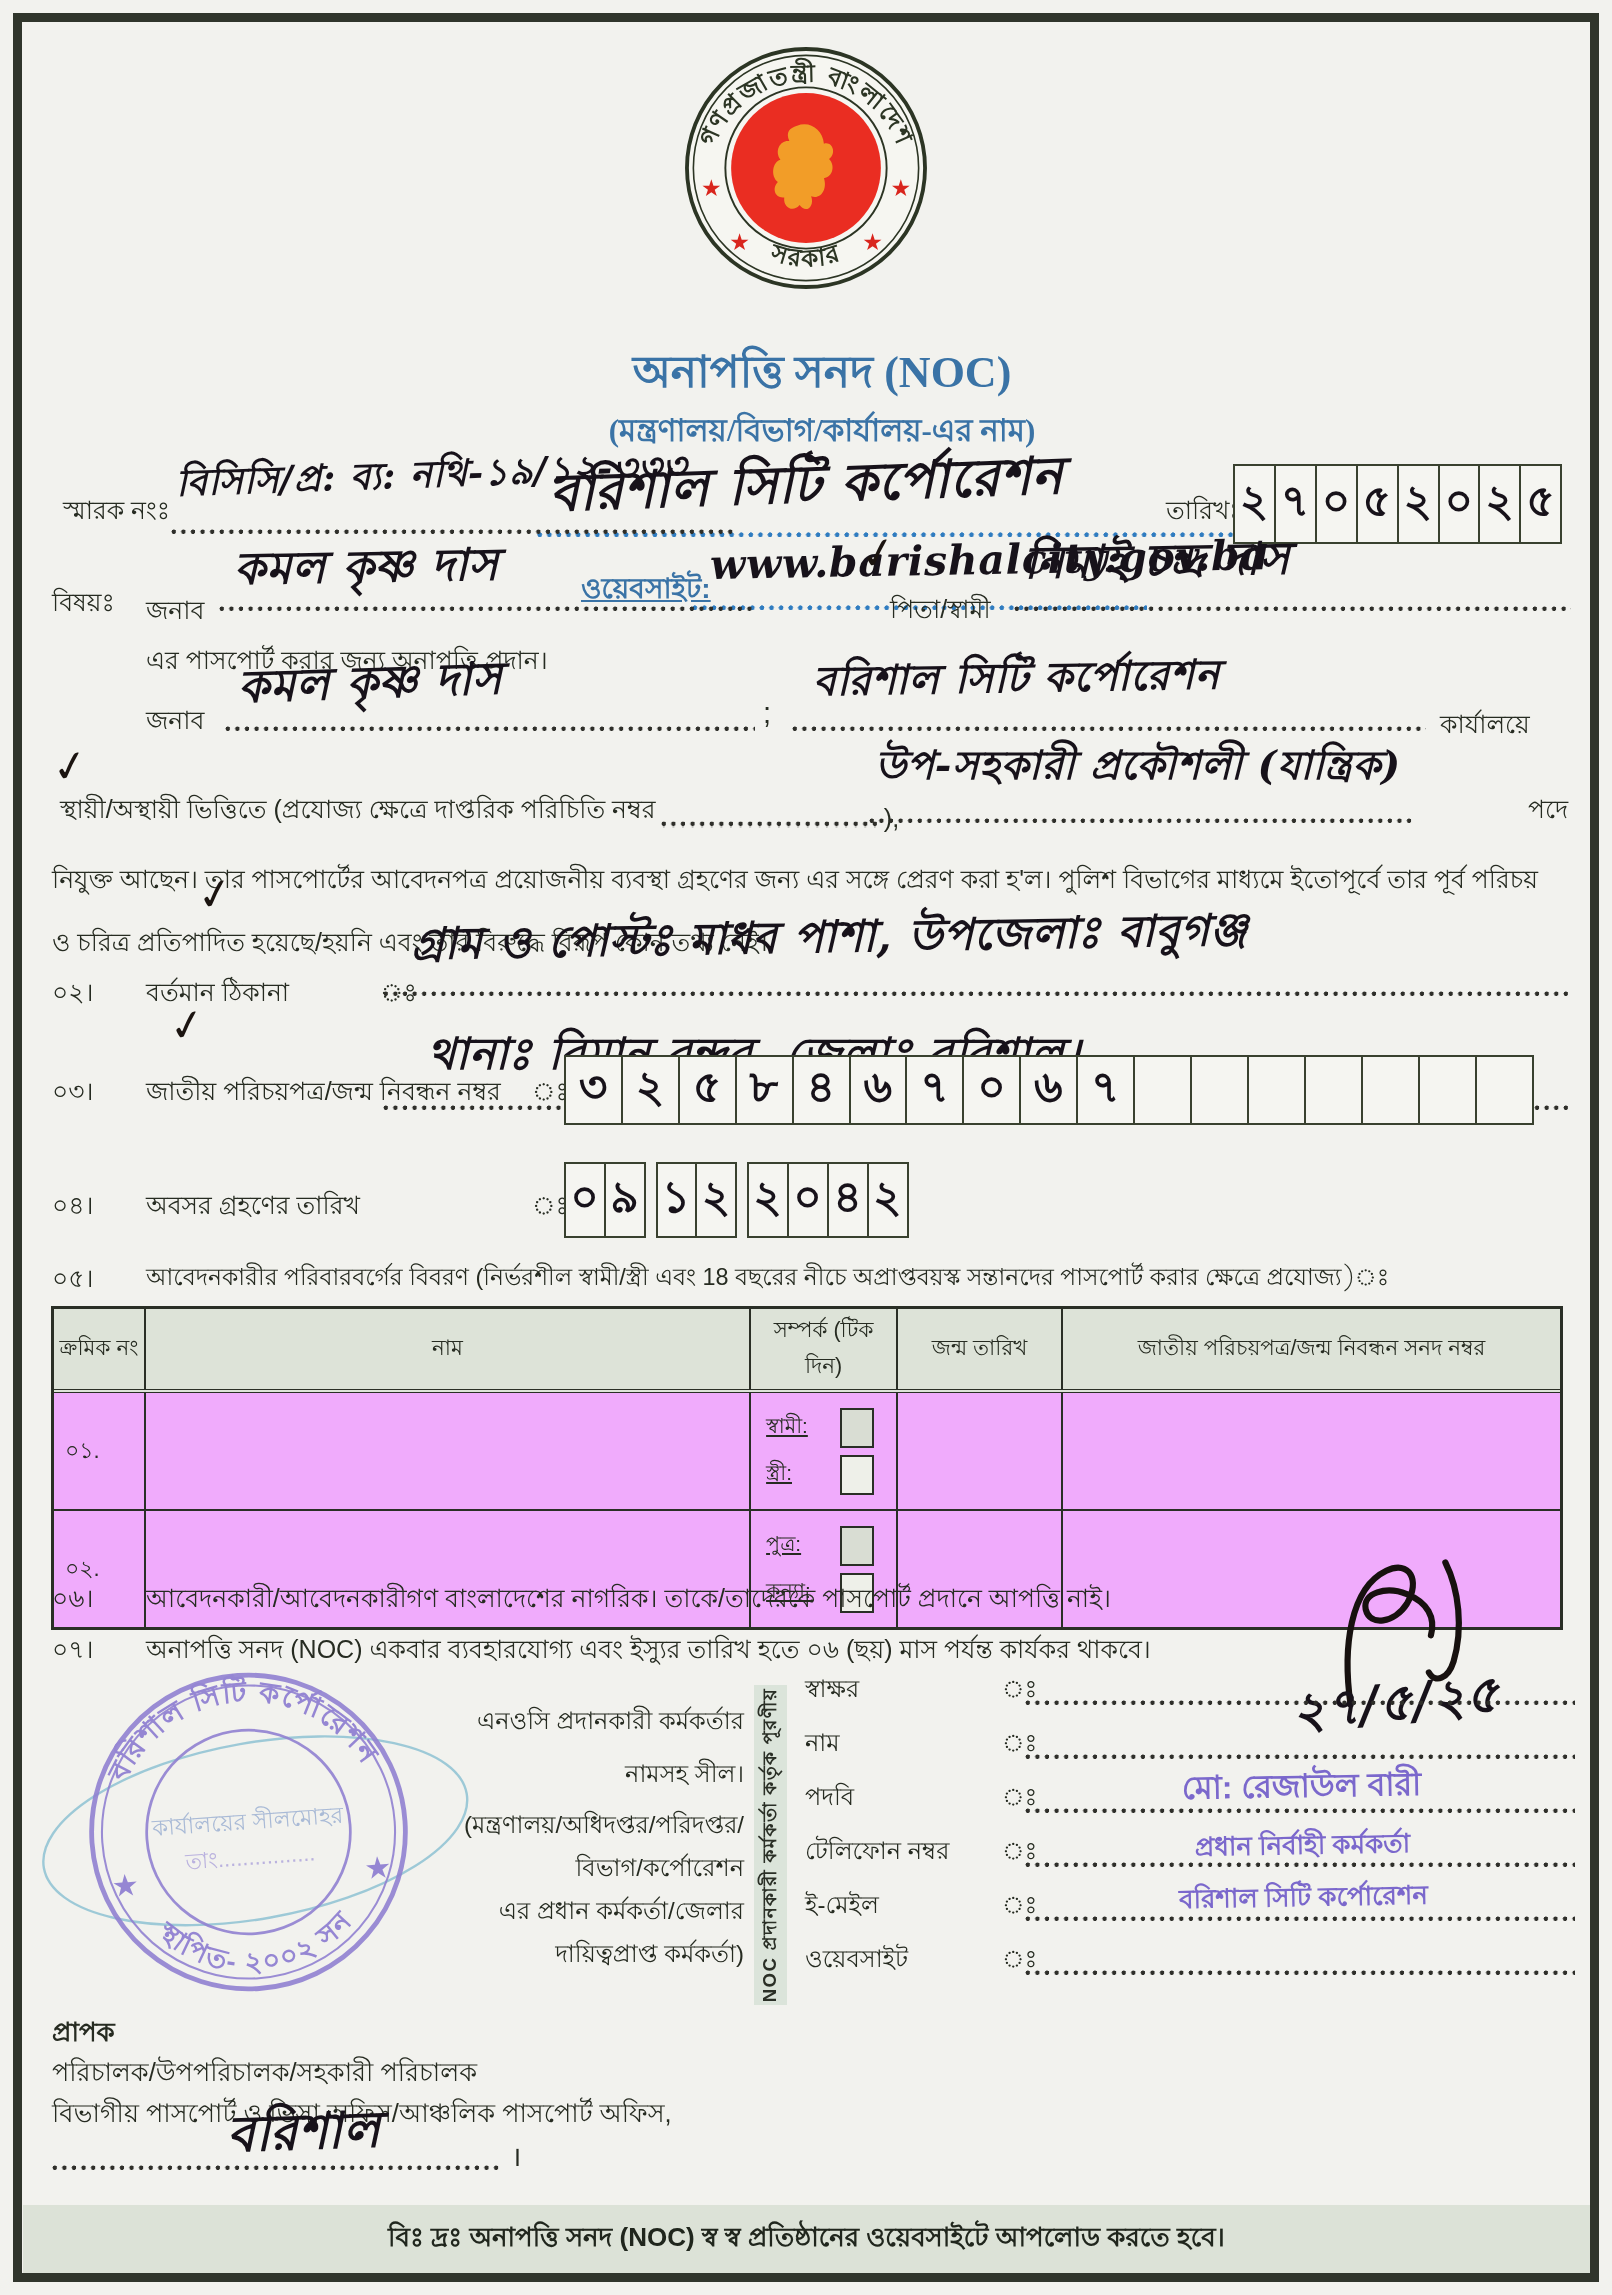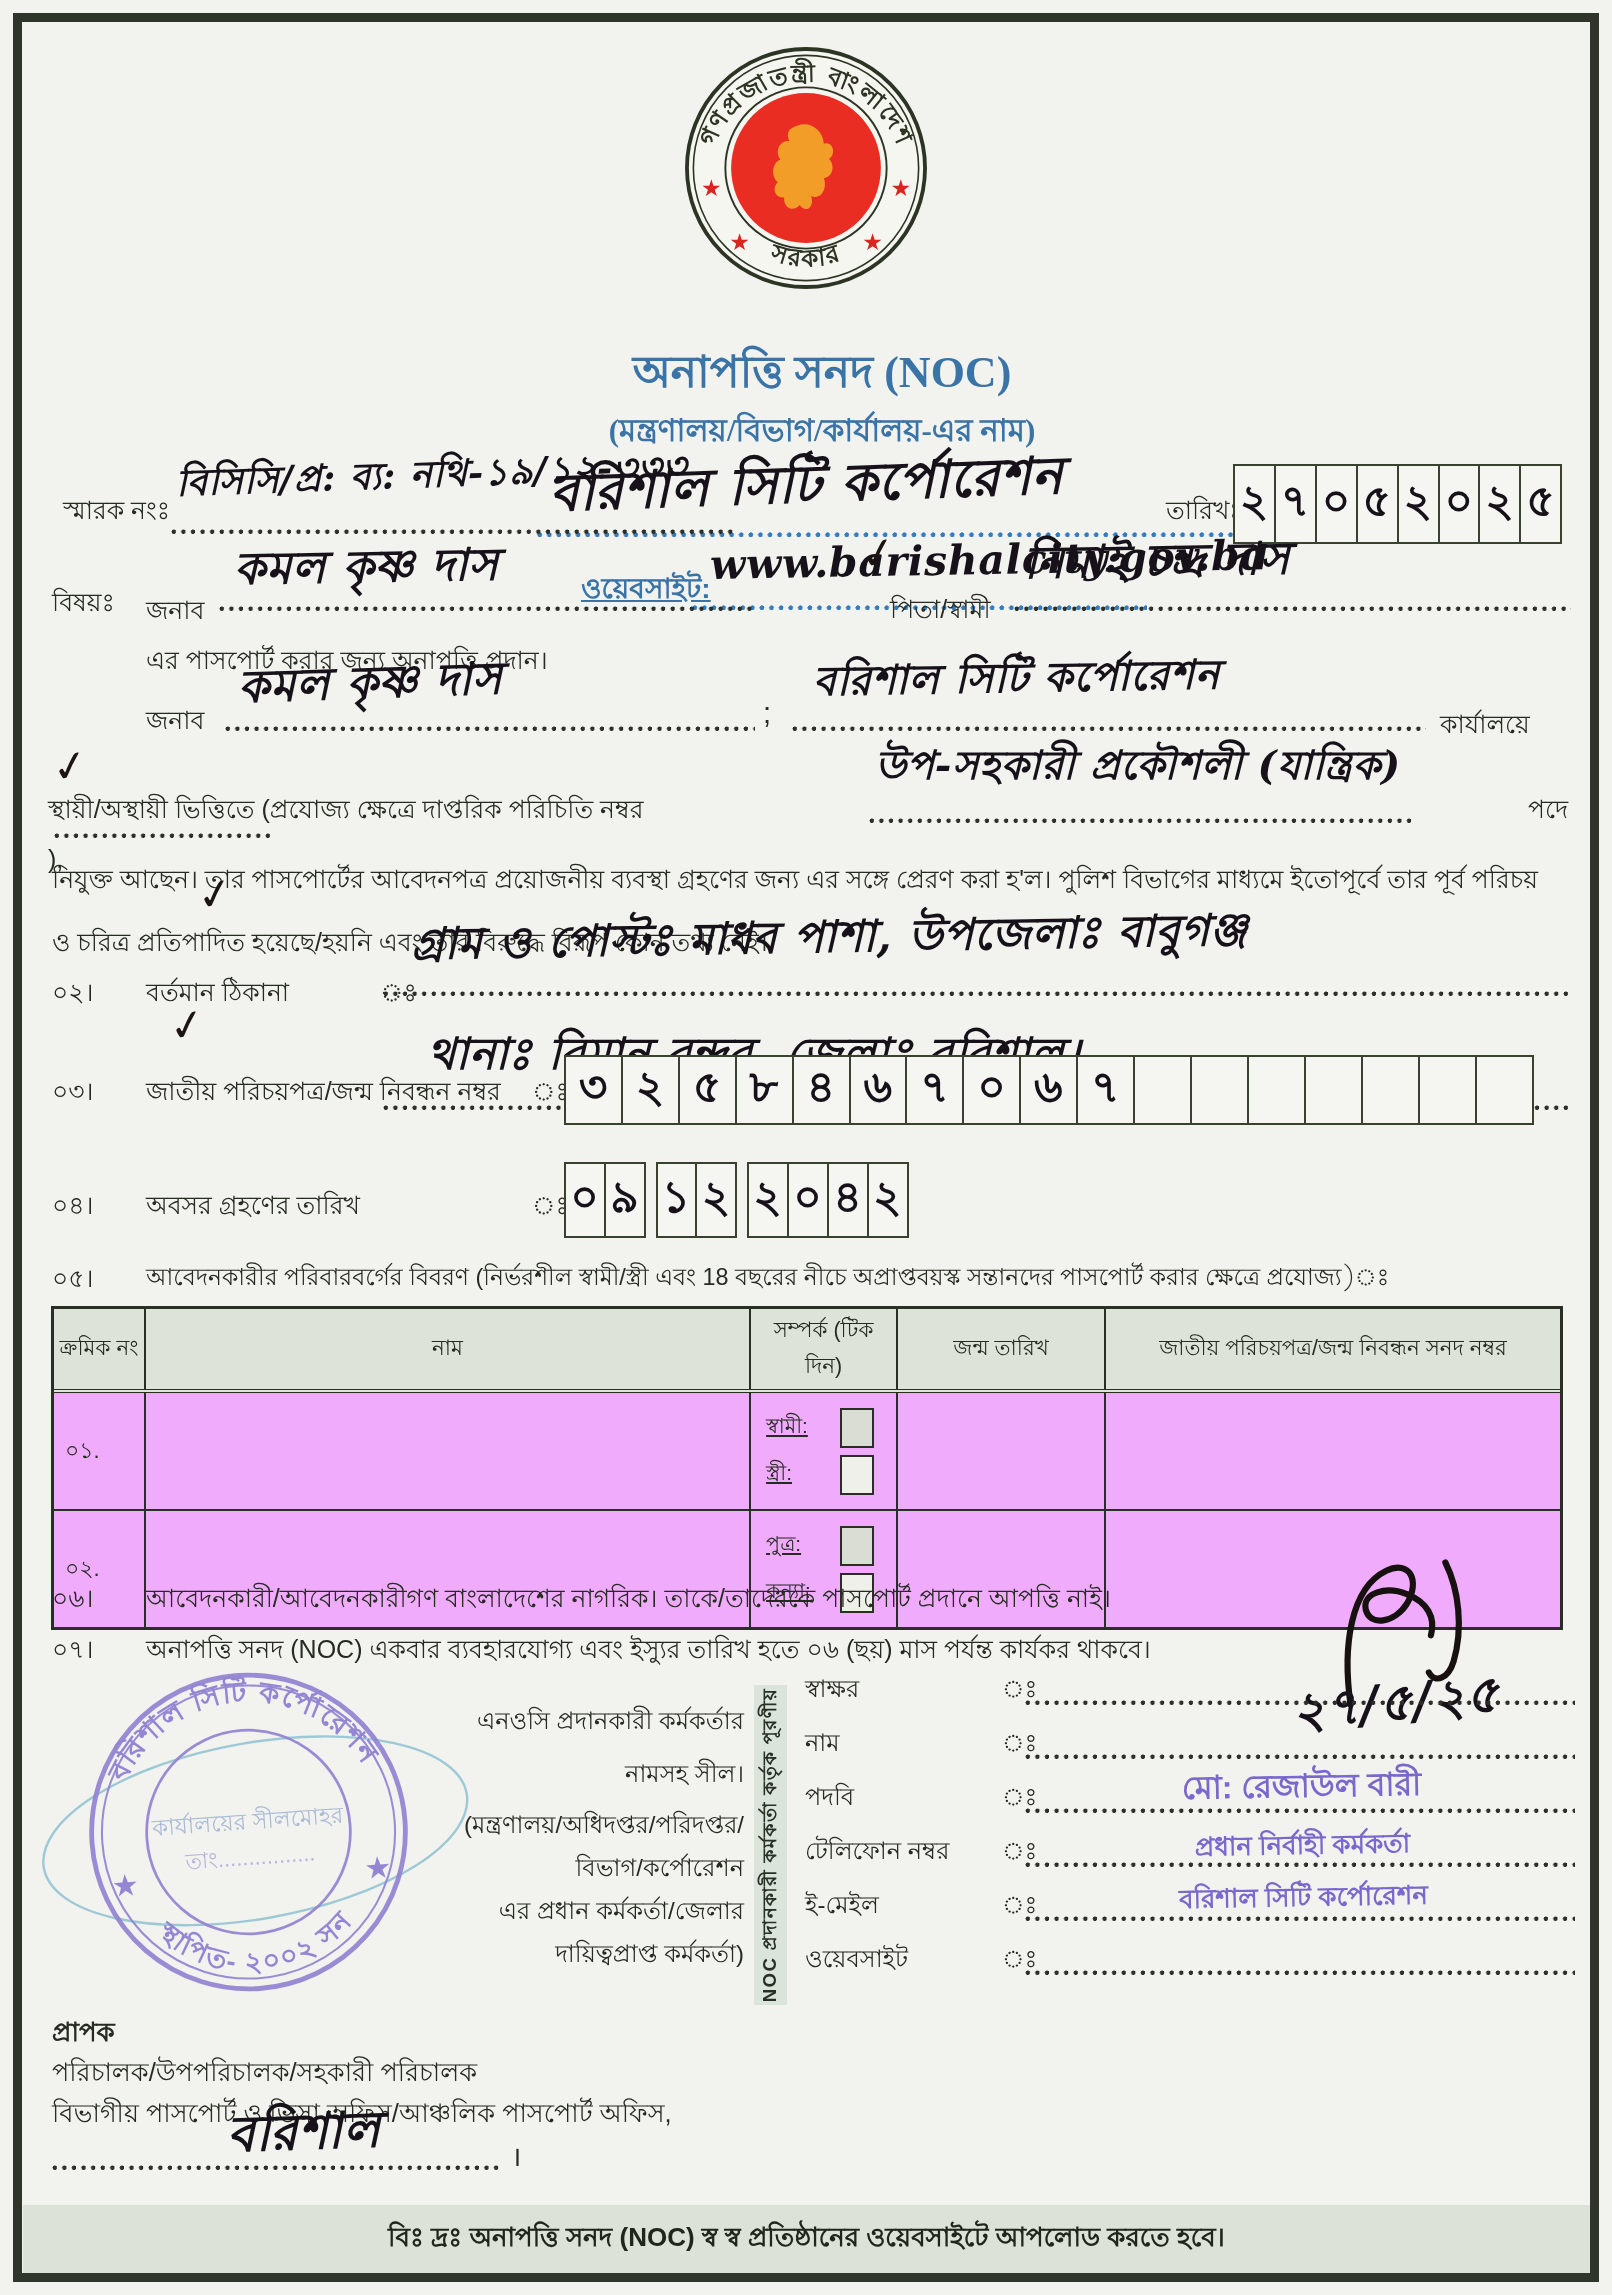--- a/index.html
+++ b/index.html
@@ -30,21 +30,21 @@
   
   .ftable{border:3.4px solid #2a2f26;background:#f0abfc;}
   .trow{display:flex;}
   .th{background:#dde3d8;}
   .tcell{border-right:2.1px solid #2a2f26;box-sizing:border-box;display:flex;align-items:center;
          justify-content:center;text-align:center;font-size:21.4px;padding:4.1px 5.5px;}
   .tcell:last-child{border-right:none;}
   .c0{width:92px;flex:none;}
   .c1{width:605px;flex:none;}
   .c2{width:147px;flex:none;}
-  .c3{width:208px;flex:none;}
+  .c3{width:165px;flex:none;}
   .c4{flex:1;}
   .hrow{border-bottom:4.8px double #2a2f26;}
   .drow{border-bottom:2.8px solid #2a2f26;height:92px;}
   .drow:last-child{border-bottom:none;}
   .relwrap{display:flex;flex-direction:column;gap:6.9px;align-items:flex-start;width:100%;padding-left:9.6px;box-sizing:border-box;text-decoration:underline;}
   .relrow{display:flex;align-items:center;gap:8.3px;}
   .rlabel{font-size:20.7px;width:66px;text-align:left;}
   .chkbox{width:30px;height:36px;border:2.1px solid #2a2f26;background:#eef0e9;}
   .chkbox.shade{background:#d9ddd3;}
   .serial{justify-content:flex-start;align-items:center;padding-left:11px;font-size:22px;}
@@ -149,21 +149,21 @@
   <div class="abs print" style="left:146px;top:701px;">জনাব</div>
   <div class="abs hand" style="left:238px;top:648px;font-size:45px;transform:rotate(-2deg);">কমল কৃষ্ণ দাস</div>
   <div class="abs dotline" style="left:225px;top:726px;width:530px;"></div>
   <div class="abs print" style="left:763px;top:697px;font-size:29px;">;</div>
   <div class="abs hand" style="left:813px;top:646px;font-size:41px;transform:rotate(-1deg);">বরিশাল সিটি কর্পোরেশন</div>
   <div class="abs dotline" style="left:792px;top:726px;width:634px;"></div>
   <div class="abs print" style="left:1440px;top:705px;">কার্যালয়ে</div>
 
   <div class="abs hand" style="left:875px;top:734px;font-size:40px;">উপ-সহকারী প্রকৌশলী (যান্ত্রিক)</div>
   <div class="abs check" style="left:52px;top:741px;">✓</div>
-  <div class="abs" style="left:48px;top:790px;display:flex;flex-direction:column;">
+  <div class="abs" style="left:60px;top:790px;display:flex;align-items:flex-end;">
     <span class="print">স্থায়ী/অস্থায়ী ভিত্তিতে (প্রযোজ্য ক্ষেত্রে দাপ্তরিক পরিচিতি নম্বর</span>
     <span class="dotline" style="width:220px;margin:0 2.8px 5.5px 5.5px;"></span>
     <span class="print">),</span>
   </div>
   <div class="abs dotline" style="left:869px;top:818px;width:544px;"></div>
   <div class="abs print" style="left:1528px;top:790px;">পদে</div>
 
   <div class="abs print" style="left:52px;top:860px;width:1523px;">নিযুক্ত আছেন। তার পাসপোর্টের আবেদনপত্র প্রয়োজনীয় ব্যবস্থা গ্রহণের জন্য এর সঙ্গে প্রেরণ করা হ'ল। পুলিশ বিভাগের মাধ্যমে  ইতোপূর্বে তার পূর্ব পরিচয়</div>
   <div class="abs check" style="left:197px;top:869px;">✓</div>
   <div class="abs print" style="left:52px;top:923px;width:1523px;">ও চরিত্র প্রতিপাদিত হয়েছে/হয়নি এবং তার বিরুদ্ধে বিরূপ কোন তথ্য নেই।</div>

